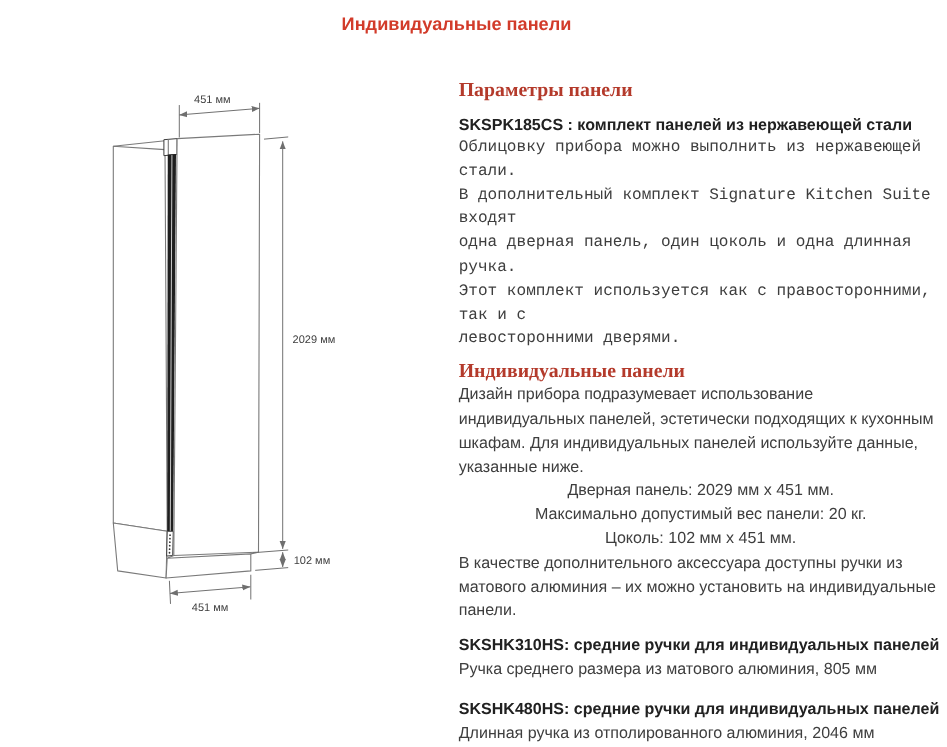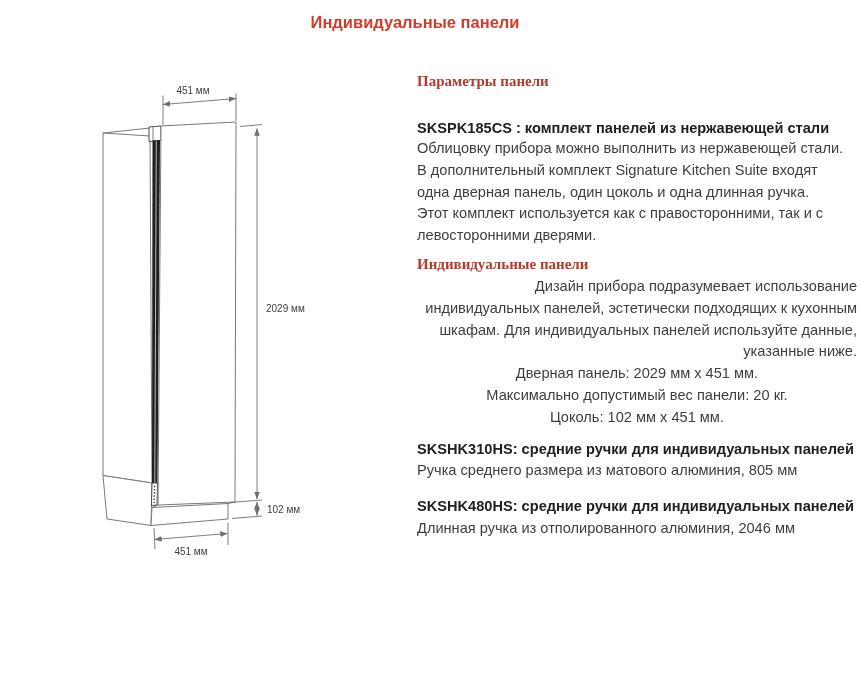--- a/index.html
+++ b/index.html
@@ -38,40 +38,40 @@
   
   .right-col {
     position: absolute;
     left: 417px; top: 70px; width: 440px;
     color: var(--body_text, #3e3e3e);
     font-size: 14.6px;
     line-height: 21.8px;
   }
   .serif-heading {
     font-family: "Liberation Serif", serif;
-    font-size: 15px;
+    font-size: 18px;
     line-height: 23px;
     font-weight: bold;
     color: var(--heading_red, #b43a2b);
     margin: 0;
   }
   .kit-title {
-    margin: 25px 0 0;
+    margin: 11px 0 0;
     font-weight: bold;
     color: var(--bold_text, #212121);
     line-height: 20px;
   }
   p.para { margin: 0; white-space: pre-line; }
-  .mt16 { margin-top: 16px; }
+  .mt16 { margin-top: 16px; font-family: Liberation Mono, monospace; }
   .mt13 { margin-top: 13px; }
   .mt12 { margin-top: 12px; text-align: center; }
   .mt10 { margin-top: 10px; }
   .mt14 { margin-top: 14px; }
   .mt6  { margin-top: 6px; }
-  .mt3  { margin-top: 3px; text-align: right; }
+  .mt3  { margin-top: 3px; }
   .handle-model {
     font-weight: bold;
     color: var(--bold_text, #212121);
   }
 </style>
 </head>
 <body>
 
 <div class="page-title">Индивидуальные панели</div>
 
@@ -146,20 +146,23 @@
 
   <p class="para mt3">Дизайн прибора подразумевает использование
 индивидуальных панелей, эстетически подходящих к кухонным
 шкафам. Для индивидуальных панелей используйте данные,
 указанные ниже.</p>
 
   <p class="para mt12">Дверная панель: 2029 мм x 451 мм.
 Максимально допустимый вес панели: 20 кг.
 Цоколь: 102 мм x 451 мм.</p>
 
+  <p class="para mt13">В качестве дополнительного аксессуара доступны ручки из
+матового алюминия – их можно установить на индивидуальные
+панели.</p>
 
   <div class="handle mt10">
     <div class="handle-model">SKSHK310HS: средние ручки для индивидуальных панелей</div>
     <div class="handle-desc">Ручка среднего размера из матового алюминия, 805 мм</div>
   </div>
 
   <div class="handle mt14">
     <div class="handle-model">SKSHK480HS: средние ручки для индивидуальных панелей</div>
     <div class="handle-desc">Длинная ручка из отполированного алюминия, 2046 мм</div>
   </div>

